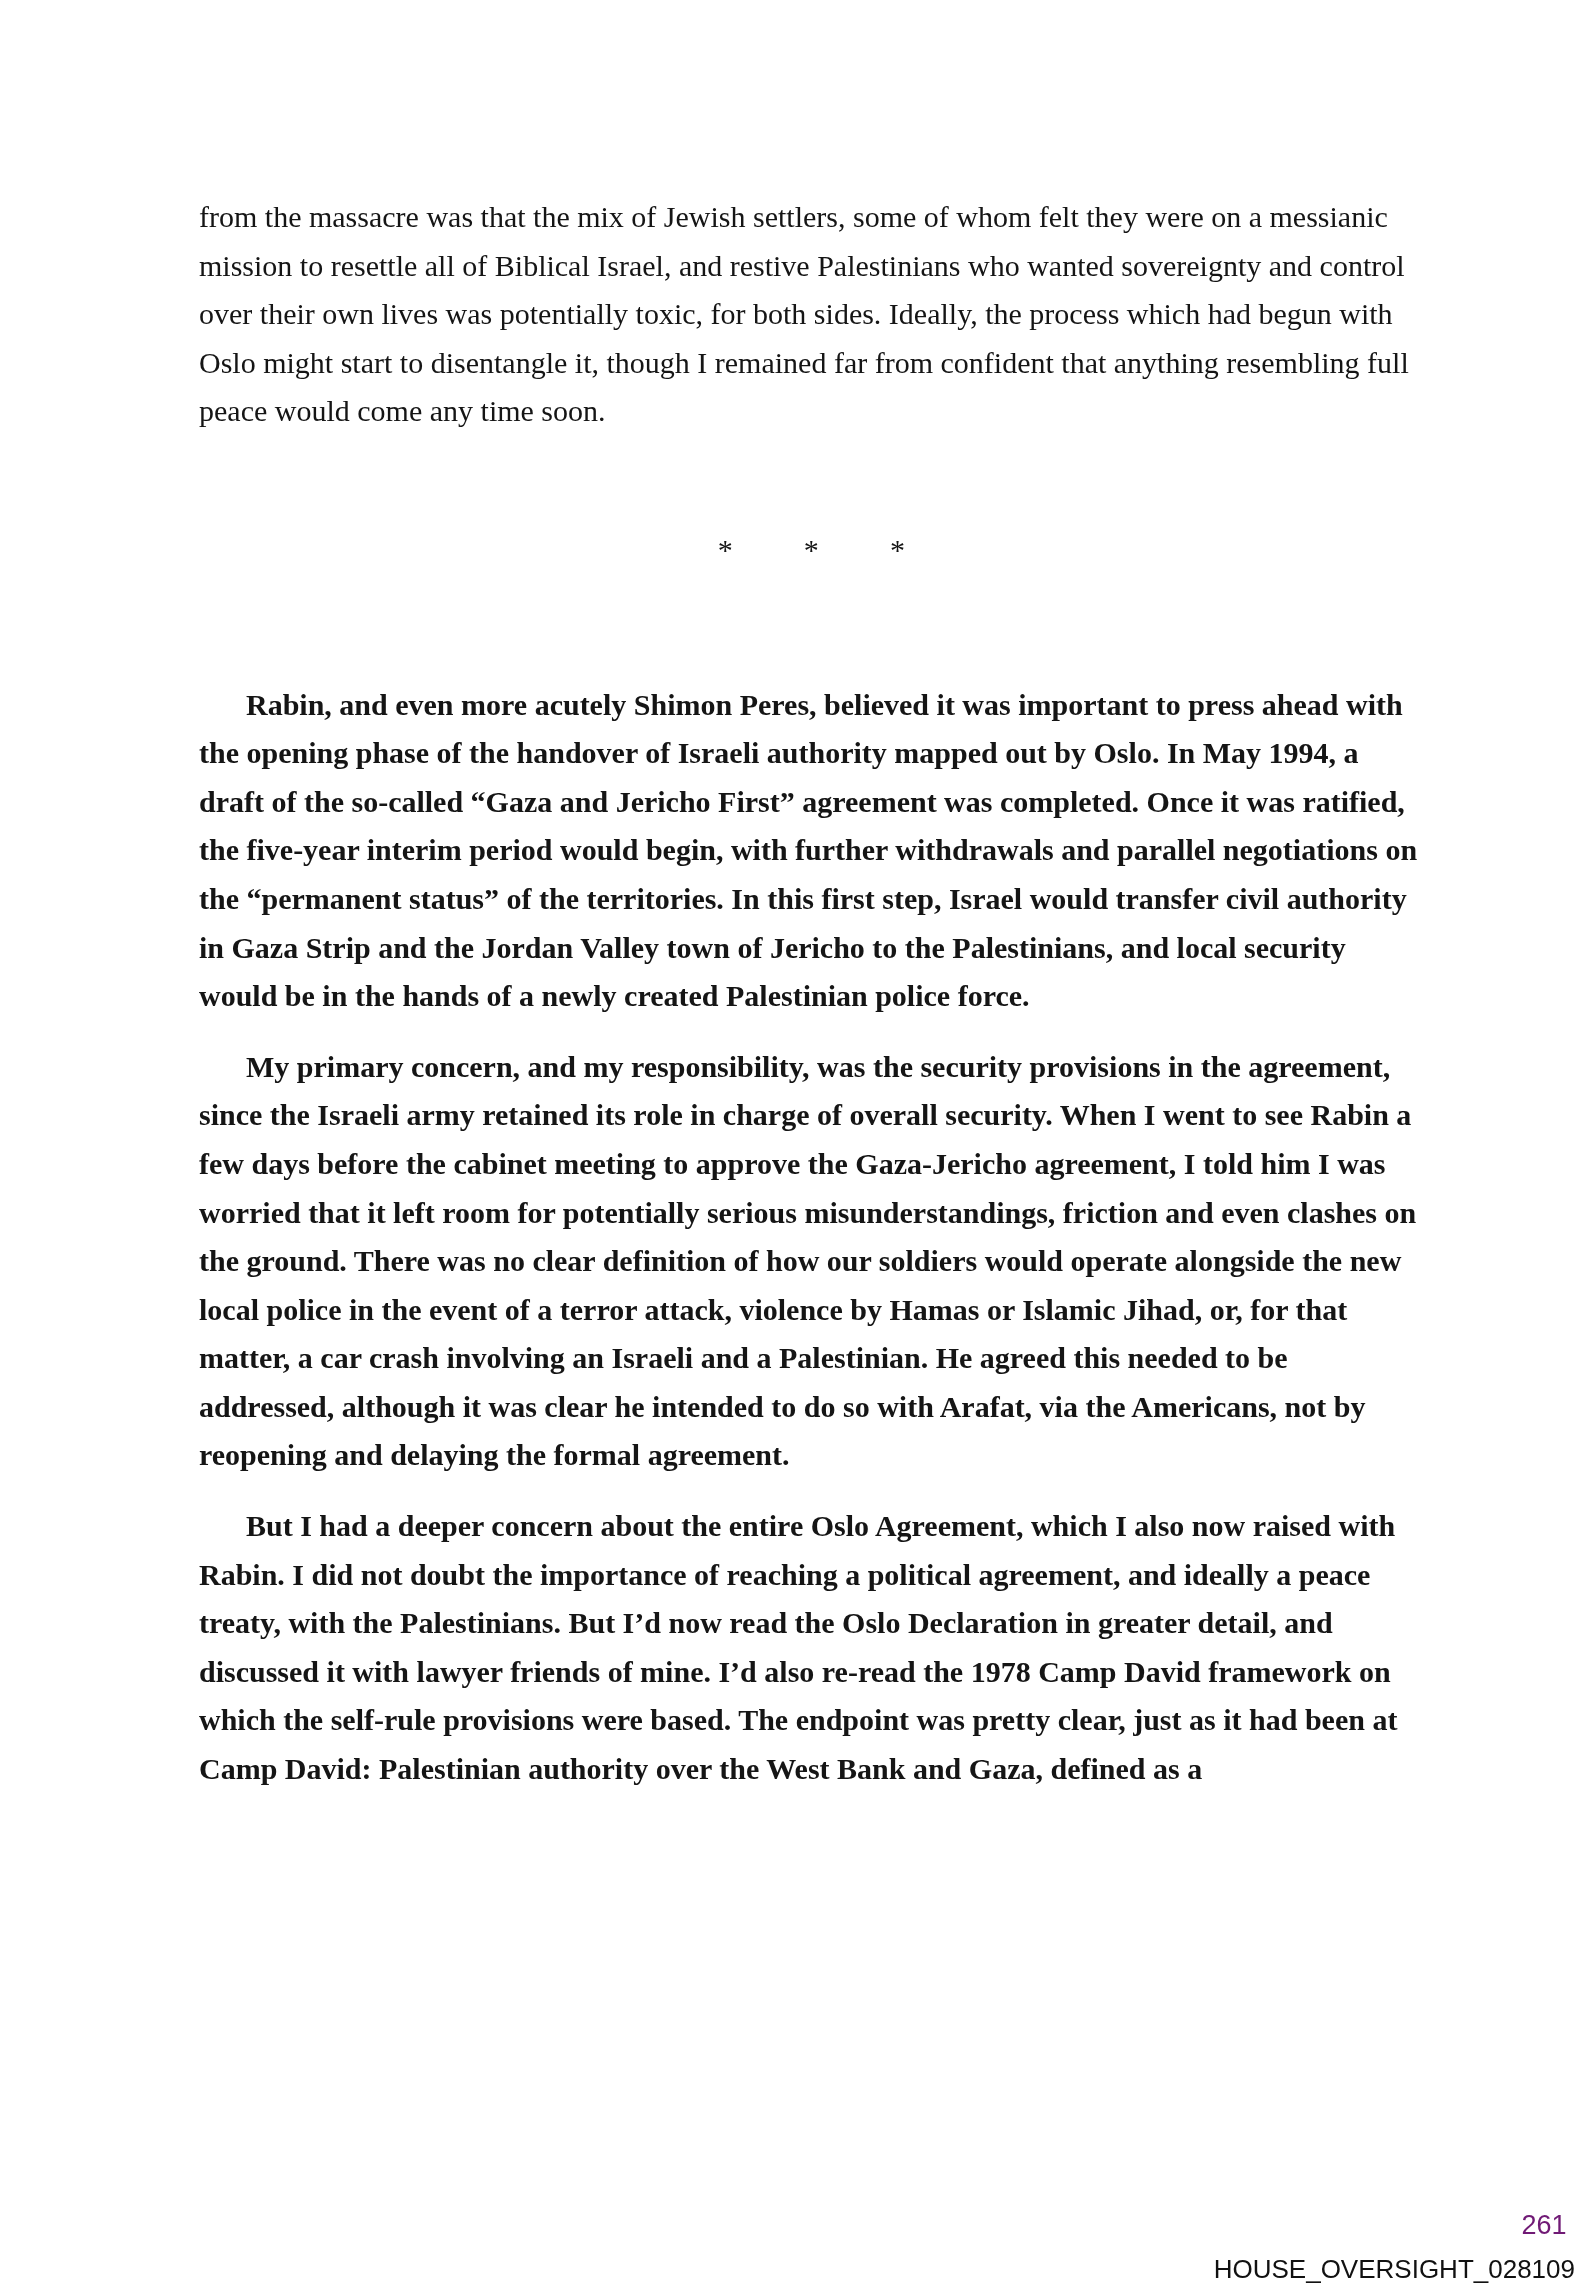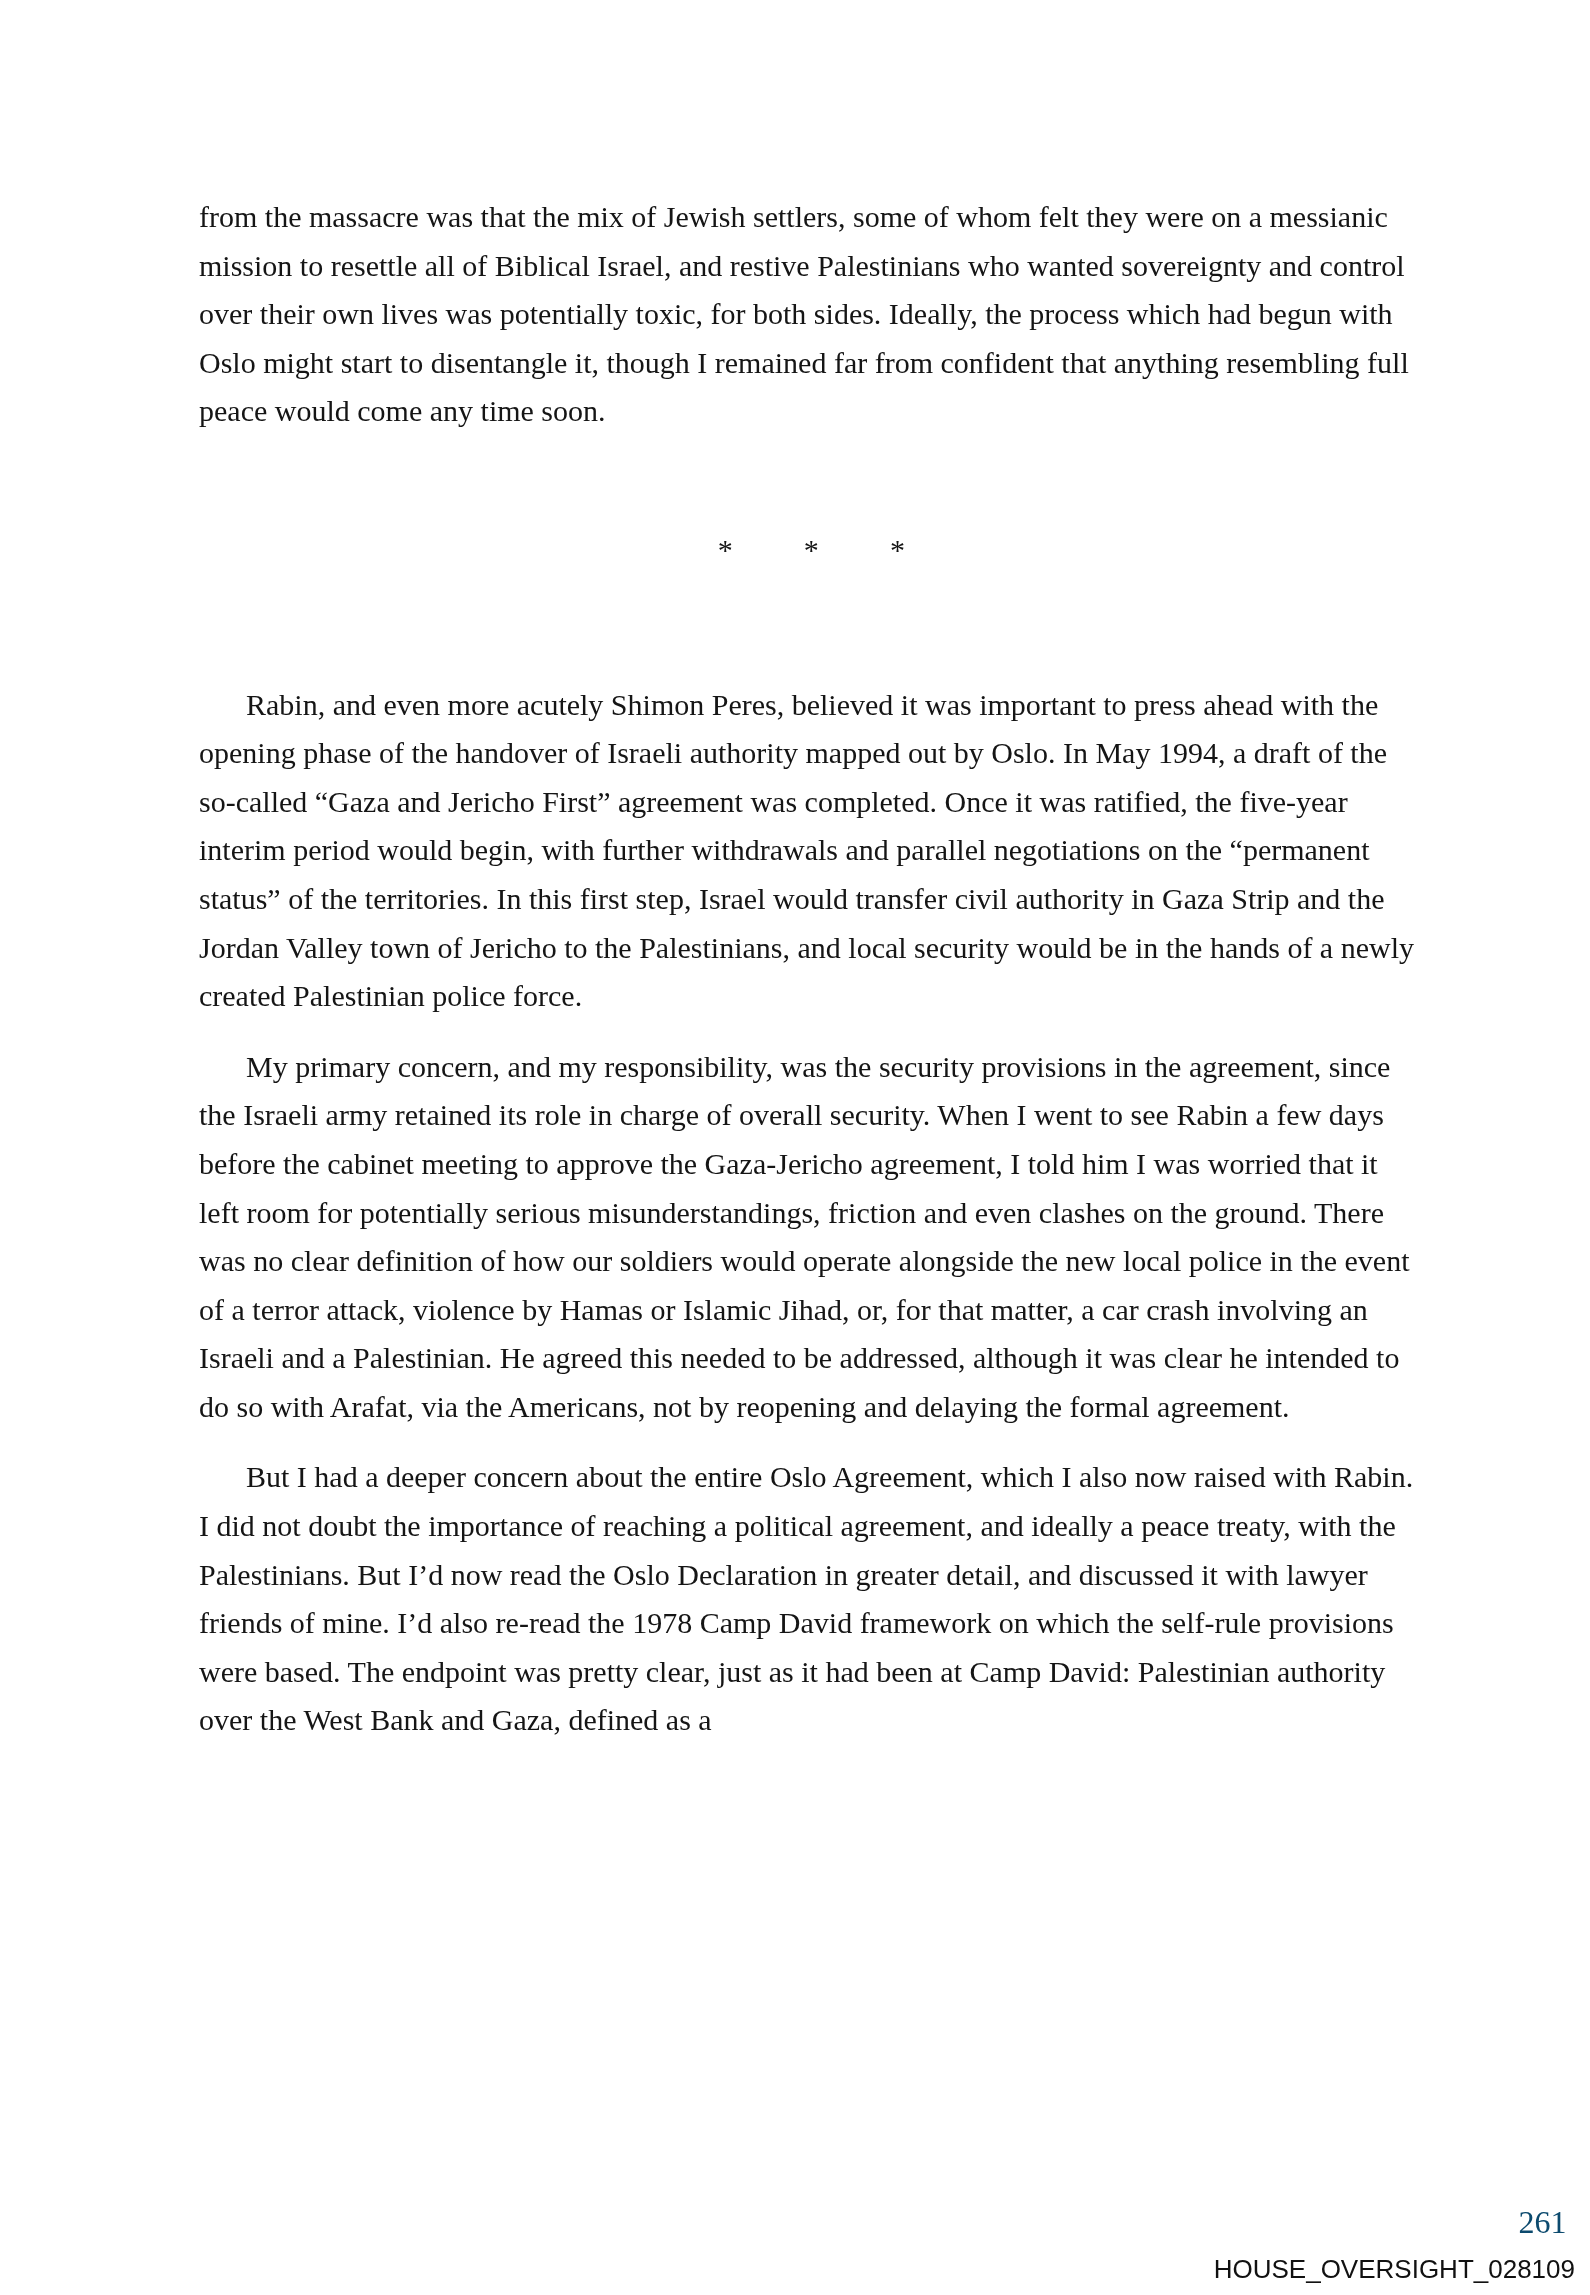--- a/index.html
+++ b/index.html
@@ -16,35 +16,35 @@
   .content {
     position: absolute;
     left: 199px;
     top: 193px;
     width: 1226px;
     font-size: 30px;
     line-height: 1.62;
     text-align: left;
   }
   .para { margin: 0 0 22px 0; }
-  .para.indent { text-indent: 47px; }
+  .para.indent { text-indent: 47px; font-weight: bold; }
   .section-break {
     text-align: center;
     font-size: 30px;
     word-spacing: 61px;
     margin: 90px 0 106px 0;
     letter-spacing: 1.3px;
   }
   .page-number {
     position: absolute;
     right: 24.4px;
     bottom: 54px;
-    font-size: 32px;
-    font-family: Liberation Serif, serif;
-    color: #0c4a6e;
+    font-size: 27px;
+    font-family: Liberation Sans, sans-serif;
+    color: #701a75;
   }
   .footer-stamp {
     position: absolute;
     right: 16px;
     bottom: 10.3px;
     font-size: 26px;
     font-family: "Liberation Sans", sans-serif;
     color: #111;
   }
 </style>

